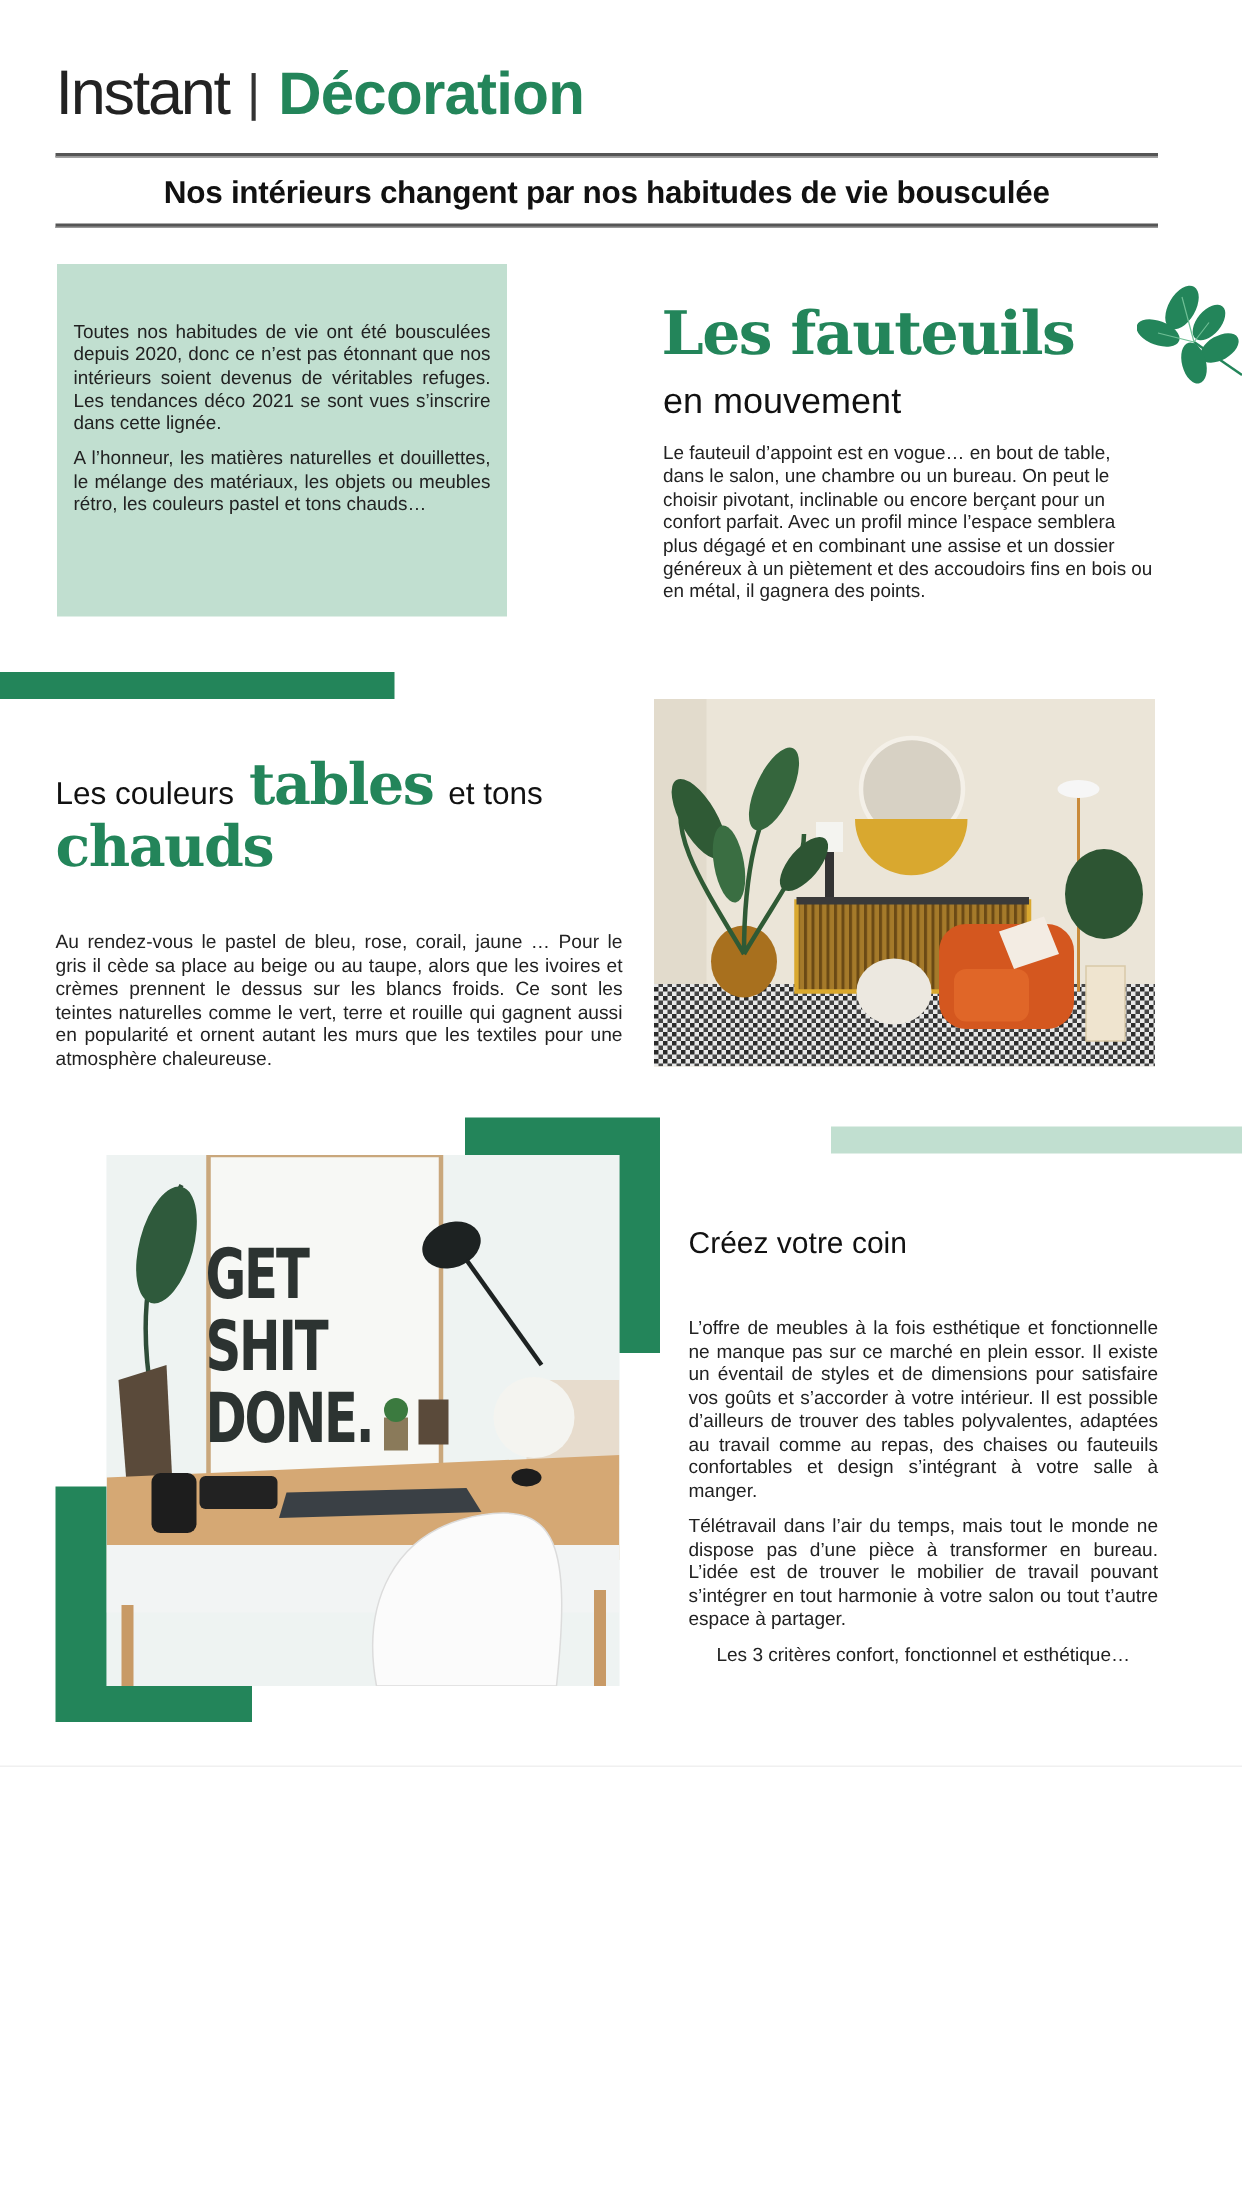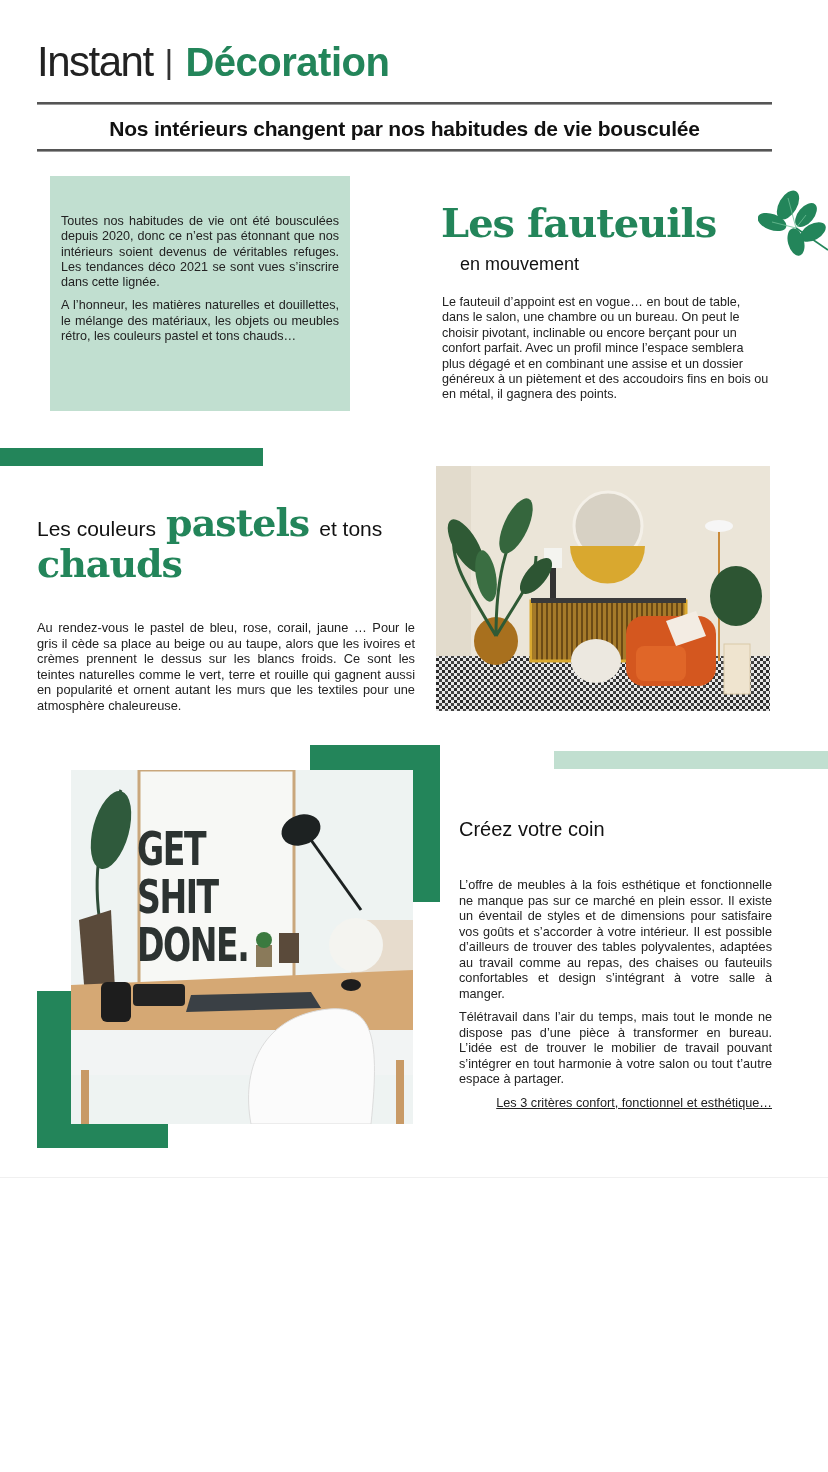--- a/index.html
+++ b/index.html
@@ -11,29 +11,29 @@
     
     .masthead { left: 37px; top: 38px; height: 50px; display: flex; align-items: baseline; white-space: nowrap; }
     .mast-light { font-family: "Liberation Sans", sans-serif; font-weight: 300; font-size: 42px; letter-spacing: -1.5px; color: #222; -webkit-text-stroke: 0; font-stretch: condensed; }
     .mast-sep { font-size: 34px; font-weight: 300; color: #333; margin: 0 12px 0 12px; transform: translateY(-3px); }
     .mast-bold { font-size: 40px; font-weight: 700; color: #23855a; letter-spacing: -0.5px; }
 
     .rule { left: 37px; width: 735px; height: 3px; background: #555; border-bottom: 1px solid #999; }
     .subtitle { left: 37px; width: 735px; top: 117px; text-align: center; font-size: 21px; font-weight: 700; color: #111; letter-spacing: -0.2px; }
 
     
-    .intro-box { left: 50px; top: 176px; width: 300px; height: 235px; background: #c1dfd0; padding: 38px 11px 0 11px; }
+    .intro-box { left: 38px; top: 176px; width: 300px; height: 235px; background: #c1dfd0; padding: 38px 11px 0 11px; }
     .intro-box p { font-size: 12.6px; line-height: 15.3px; color: #222; text-align: justify; margin-bottom: 8px; }
 
     
     .script { font-family: "DejaVu Serif", serif; font-weight: 700; color: #23855a; letter-spacing: -1px; }
 
     
     .f-title { left: 441px; top: 200px; font-size: 40px; line-height: 46px; }
-    .f-sub { left: 442px; top: 254px; font-size: 18px; color: #111; margin-left: 18px; }
+    .f-sub { left: 442px; top: 254px; font-size: 24px; color: #111; }
     .f-text { left: 442px; top: 295px; width: 327px; font-size: 12.6px; line-height: 15.4px; color: #222; }
 
     
     .leaf { left: 758px; top: 188px; width: 70px; height: 72px; }
 
     
     .bar-green { left: 0; top: 448px; width: 263px; height: 18px; background: #23855a; }
     .bar-pale { left: 554px; top: 751px; width: 274px; height: 18px; background: #c1dfd0; }
 
     
@@ -51,21 +51,21 @@
     .blk-tr { left: 310px; top: 745px; width: 130px; height: 157px; background: #23855a; }
     .blk-bl { left: 37px; top: 991px; width: 131px; height: 157px; background: #23855a; }
     .photo-office { left: 71px; top: 770px; width: 342px; height: 354px; overflow: hidden; background: #eef2f1; }
 
     
     .b-title { left: 459px; top: 818px; display: flex; align-items: center; white-space: nowrap; }
     .b-plain { font-size: 20px; color: #111; }
     .b-script { font-size: 36px; margin-left: 4px; }
     .b-text { left: 459px; top: 878px; width: 313px; font-size: 12.7px; line-height: 15.5px; color: #222; text-align: justify; }
     .b-text p { margin-bottom: 8px; }
-    .b-text p.last { text-align: right; text-decoration: underline; }
+    .b-text p.last { text-align: center; }
 
     .page-end { left: 0; top: 1177px; width: 828px; height: 1px; background: #f0f0f0; }
   </style>
 </head>
 <body>
 
 <div class="abs masthead">
   <span class="mast-light">Instant</span>
   <span class="mast-sep">|</span>
   <span class="mast-bold">Décoration</span>
@@ -95,21 +95,21 @@
     <path d="M30 10 L38 40 M14 34 L38 40 M48 27 L38 40" stroke="#6fbf95" stroke-width="0.8" fill="none"></path>
   </svg>
 </div>
 
 <div class="abs bar-green"></div>
 <div class="abs bar-pale"></div>
 
 <div class="abs c-title">
   <div class="c-line1">
     <span class="c-plain">Les couleurs</span>
-    <span class="script c-script1">pastels</span>
+    <span class="script c-script1">tables</span>
     <span class="c-plain">et tons</span>
   </div>
   <span class="script c-script2">chauds</span>
 </div>
 <div class="abs c-text">Au rendez-vous le pastel de bleu, rose, corail, jaune … Pour le gris il cède sa place au beige ou au taupe, alors que les ivoires et crèmes prennent le dessus sur les blancs froids. Ce sont les teintes naturelles comme le vert, terre et rouille qui gagnent aussi en popularité et ornent autant les murs que les textiles pour une atmosphère chaleureuse.</div>
 
 <div class="abs photo-living">
   <svg width="334" height="245" viewBox="0 0 334 245">
     <defs>
       <pattern id="rug" width="6" height="6" patternUnits="userSpaceOnUse">

